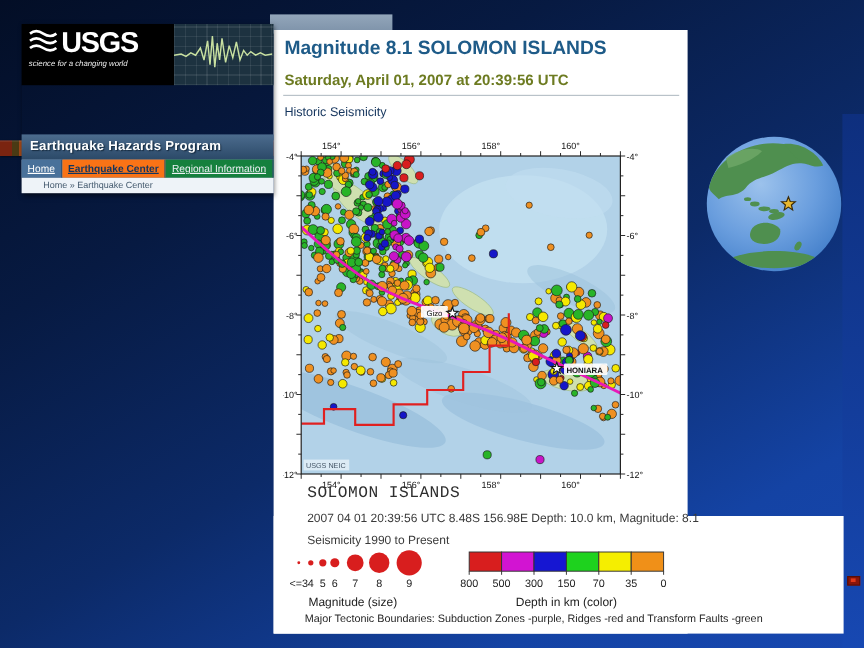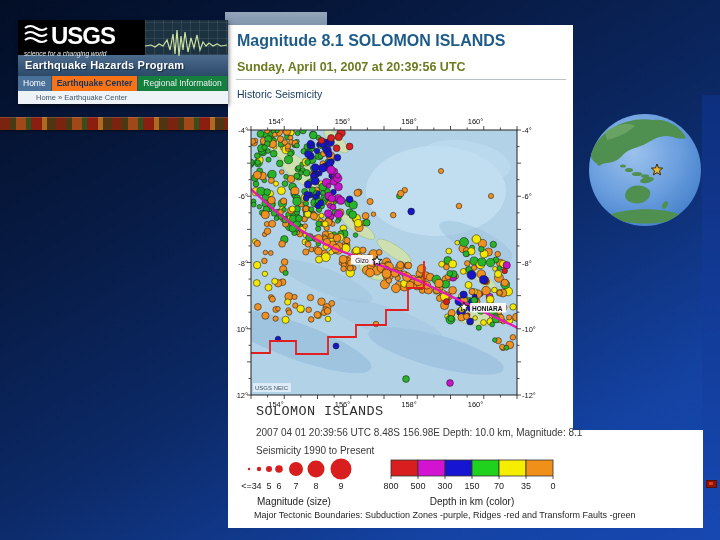--- a/index.html
+++ b/index.html
@@ -17,33 +17,33 @@
     background:repeating-linear-gradient(90deg,#7a2410 0 10px,#4a3a14 10px 16px,#a04818 16px 26px,#35501c 26px 31px,#8a1f10 31px 42px,#b06a20 42px 47px,#503414 47px 56px);
     box-shadow:0 1px 2px rgba(0,0,0,.6), inset 0 1px 0 rgba(255,255,255,.15);}
   
   .gray-tab{position:absolute;left:225px;top:12px;width:102px;height:16px;
     background:linear-gradient(#93a6ba,#7c91a8);}
   
   .white-main{position:absolute;left:228px;top:25px;width:345px;height:503px;background:#fff;}
   .white-wide{position:absolute;left:228px;top:430px;width:475px;height:98px;background:#fff;}
   
   .usgs-block{position:absolute;left:18px;top:20px;width:210px;box-shadow:1px 2px 4px rgba(0,0,0,.5);}
-  .logo-row{display:flex;height:35px;border-radius:18px;}
+  .logo-row{display:flex;height:51px;border-radius:18px;}
   .logo-box{width:127px;background:#000;color:#fff;padding:3px 0 0 6px;box-sizing:border-box;}
   .logo-line{display:flex;align-items:center;gap:3px;}
   .usgs-word{font-size:24px;font-weight:bold;letter-spacing:-1px;line-height:26px;}
   .tagline{font-size:6.5px;font-style:italic;color:#eee;margin-top:1px;}
   .seismo{flex:1;background:#1d3240;position:relative;
     background-image:repeating-linear-gradient(0deg,rgba(255,255,255,.08) 0 1px,transparent 1px 8px),
                      repeating-linear-gradient(90deg,rgba(255,255,255,.08) 0 1px,transparent 1px 9px);}
   .seismo svg{position:absolute;left:0;top:0;}
   .banner{height:21px;background:linear-gradient(#4c6c8e,#2b4968);color:#fff;font-size:11px;font-weight:bold;
-    line-height:21px;padding-left:7px;letter-spacing:.2px;text-shadow:1px 1px 1px #15293d;}
+    line-height:21px;padding-left:7px;letter-spacing:.2px;text-shadow:1px 1px 1px #15293d;margin-top:41px;}
   .nav{display:flex;height:15px;font-size:8.5px;line-height:15px;background:#9fb6ca;}
-  .nav .tab{padding:0 5px;white-space:nowrap;border-right:1px solid #33506e;box-sizing:border-box;}
+  .nav .tab{padding:0 5px;white-space:nowrap;border-right:1px solid #33506e;box-sizing:border-box;text-decoration:underline;}
   .tab-home{background:#49719a;color:#fff;}
   .tab-center{background:#f97316;color:#12355f;font-weight:bold;}
   .tab-regional{background:#15803d;color:#eef2f6;flex:1;overflow:hidden;}
   .crumb{height:13px;background:#eef3f8;color:#445a6e;font-size:7.5px;line-height:13px;padding-left:18px;}
   
   .title{position:absolute;left:237px;top:32px;font-size:16px;font-weight:bold;color:#1e5b88;}
   .date{position:absolute;left:237px;top:60px;font-size:12.5px;font-weight:bold;color:#6d7b21;}
   .date-rule{position:absolute;left:236px;top:79px;width:330px;height:1px;background:#b9c2c9;}
   .section{position:absolute;left:237px;top:88px;font-size:10.5px;font-weight:normal;color:#16365e;}
   
@@ -93,21 +93,21 @@
     <div class="banner">Earthquake Hazards Program</div>
     <div class="nav">
       <span class="tab tab-home">Home</span>
       <span class="tab tab-center">Earthquake Center</span>
       <span class="tab tab-regional">Regional Information</span>
     </div>
     <div class="crumb">Home  »  Earthquake Center</div>
   </div>
 
   <div class="title">Magnitude 8.1 SOLOMON ISLANDS</div>
-  <div class="date">Sunday, April 01, 2007 at 20:39:56 UTC</div>
+  <div class="date">Saturday, April 01, 2007 at 20:39:56 UTC</div>
   <div class="date-rule"></div>
   <div class="section">Historic Seismicity</div>
 
   <svg class="map-svg" width="308" height="300" viewBox="0 0 308 300">
       <defs>
         <clipPath id="mclip">
           <rect x="15" y="19" width="266" height="265"></rect>
         </clipPath>
       </defs>
       <g clip-path="url(#mclip)">

